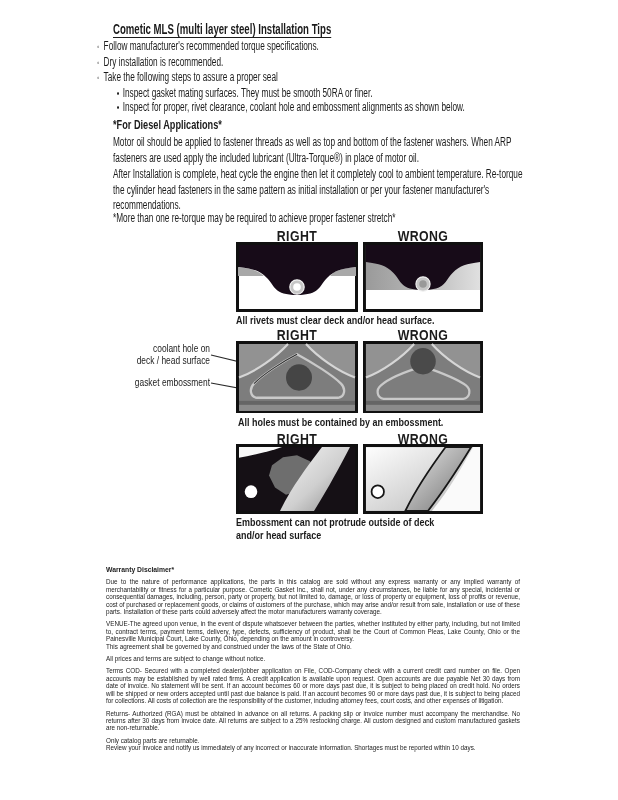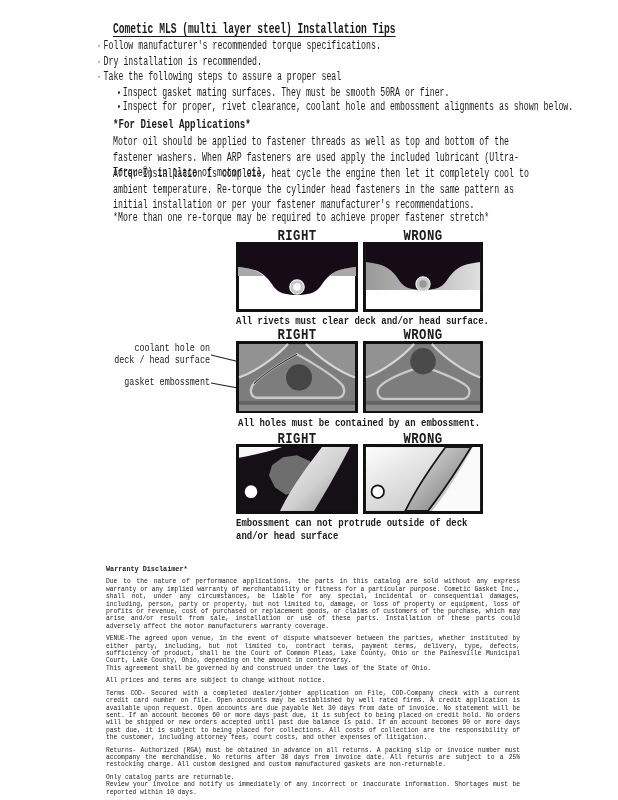--- a/index.html
+++ b/index.html
@@ -1,18 +1,18 @@
 <!DOCTYPE html>
 <html><head>
 <meta charset="utf-8">
 <style>
   html,body{margin:0;padding:0;background:#e8e8e8;}
   .page{
     position:relative;width:618px;height:800px;background:#ffffff;
-    font-family:Liberation Mono, monospace;color:#1b1b1b;overflow:hidden;
+    font-family:Liberation Sans, sans-serif;color:#1b1b1b;overflow:hidden;
     margin:0 auto;
   }
   .abs{position:absolute;}
   
   .cx62{transform:scaleX(.62);transform-origin:0 0;}
   .cx66{transform:scaleX(.66);transform-origin:0 0;}
   .cx68{transform:scaleX(.68);transform-origin:0 0;}
   .cx78{transform:scaleX(.78);transform-origin:0 0;}
   .cx85c{transform:scaleX(.85);transform-origin:50% 50%;}
   .cx80r{transform:scaleX(.80);transform-origin:100% 0;}

